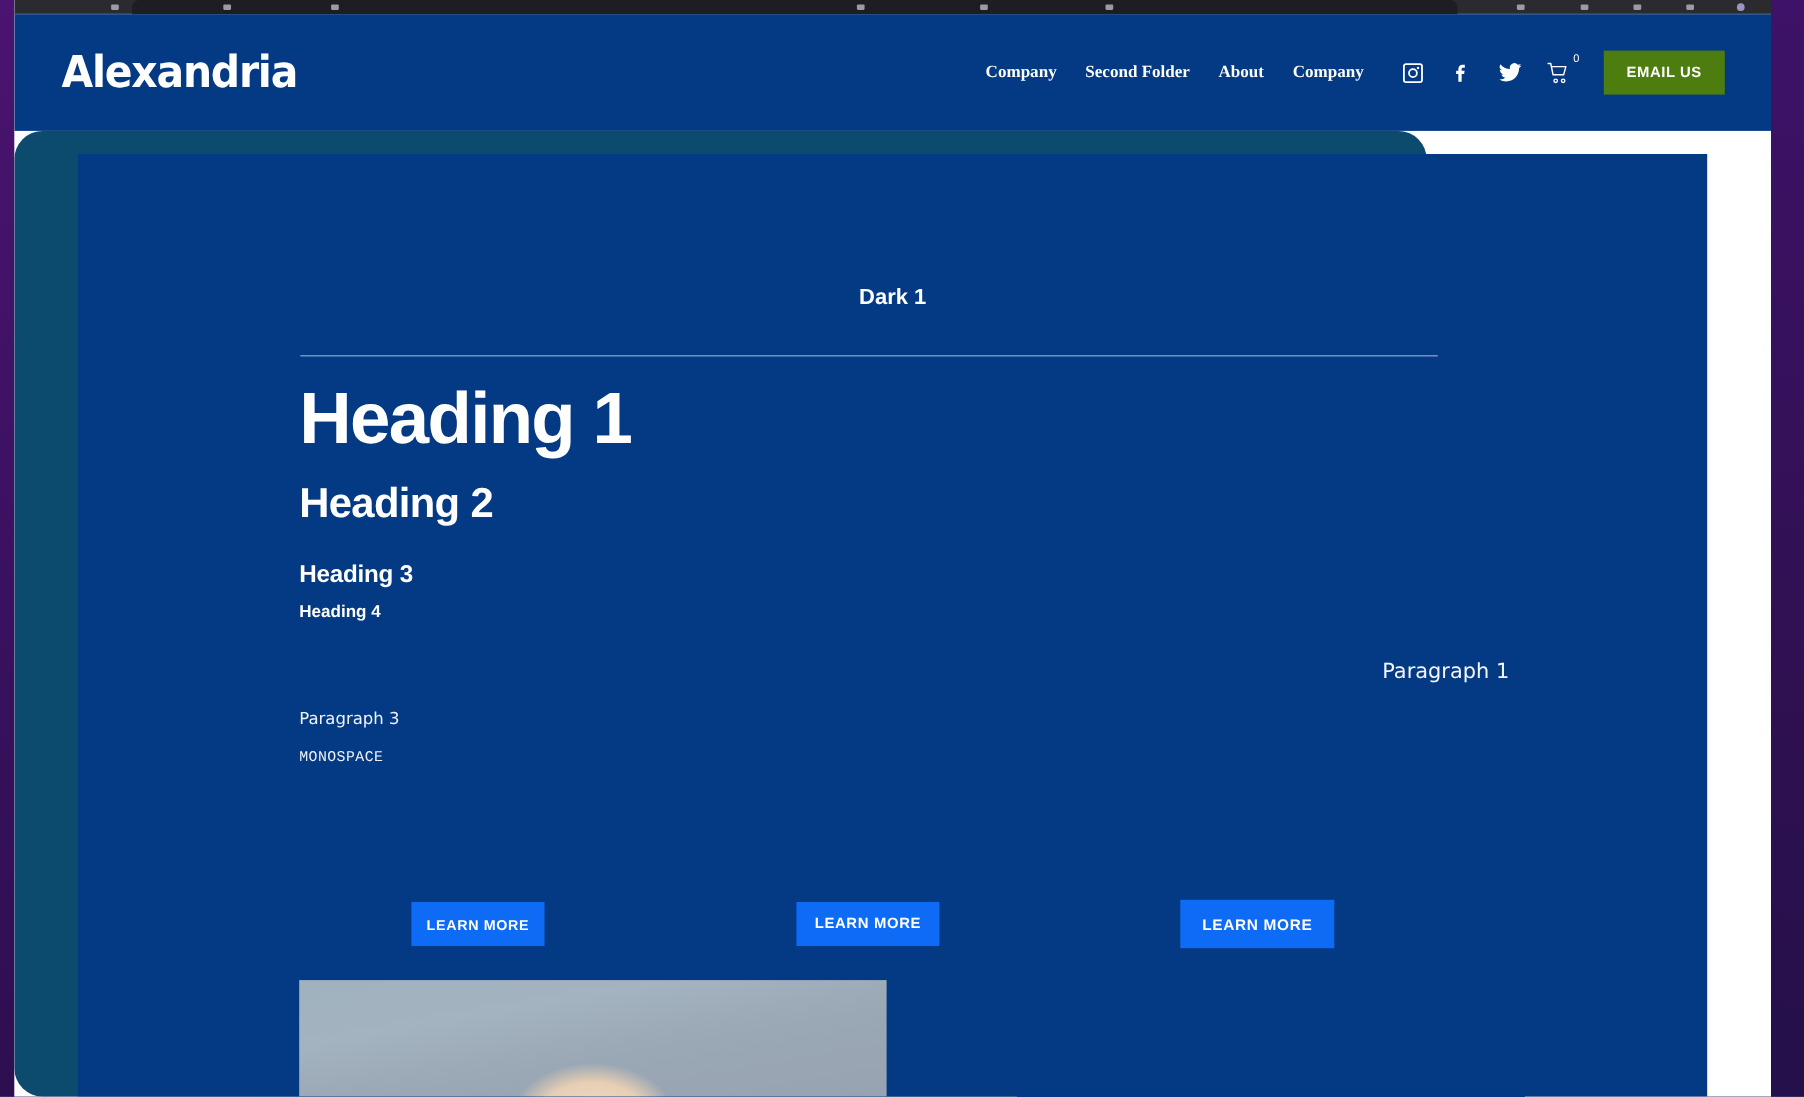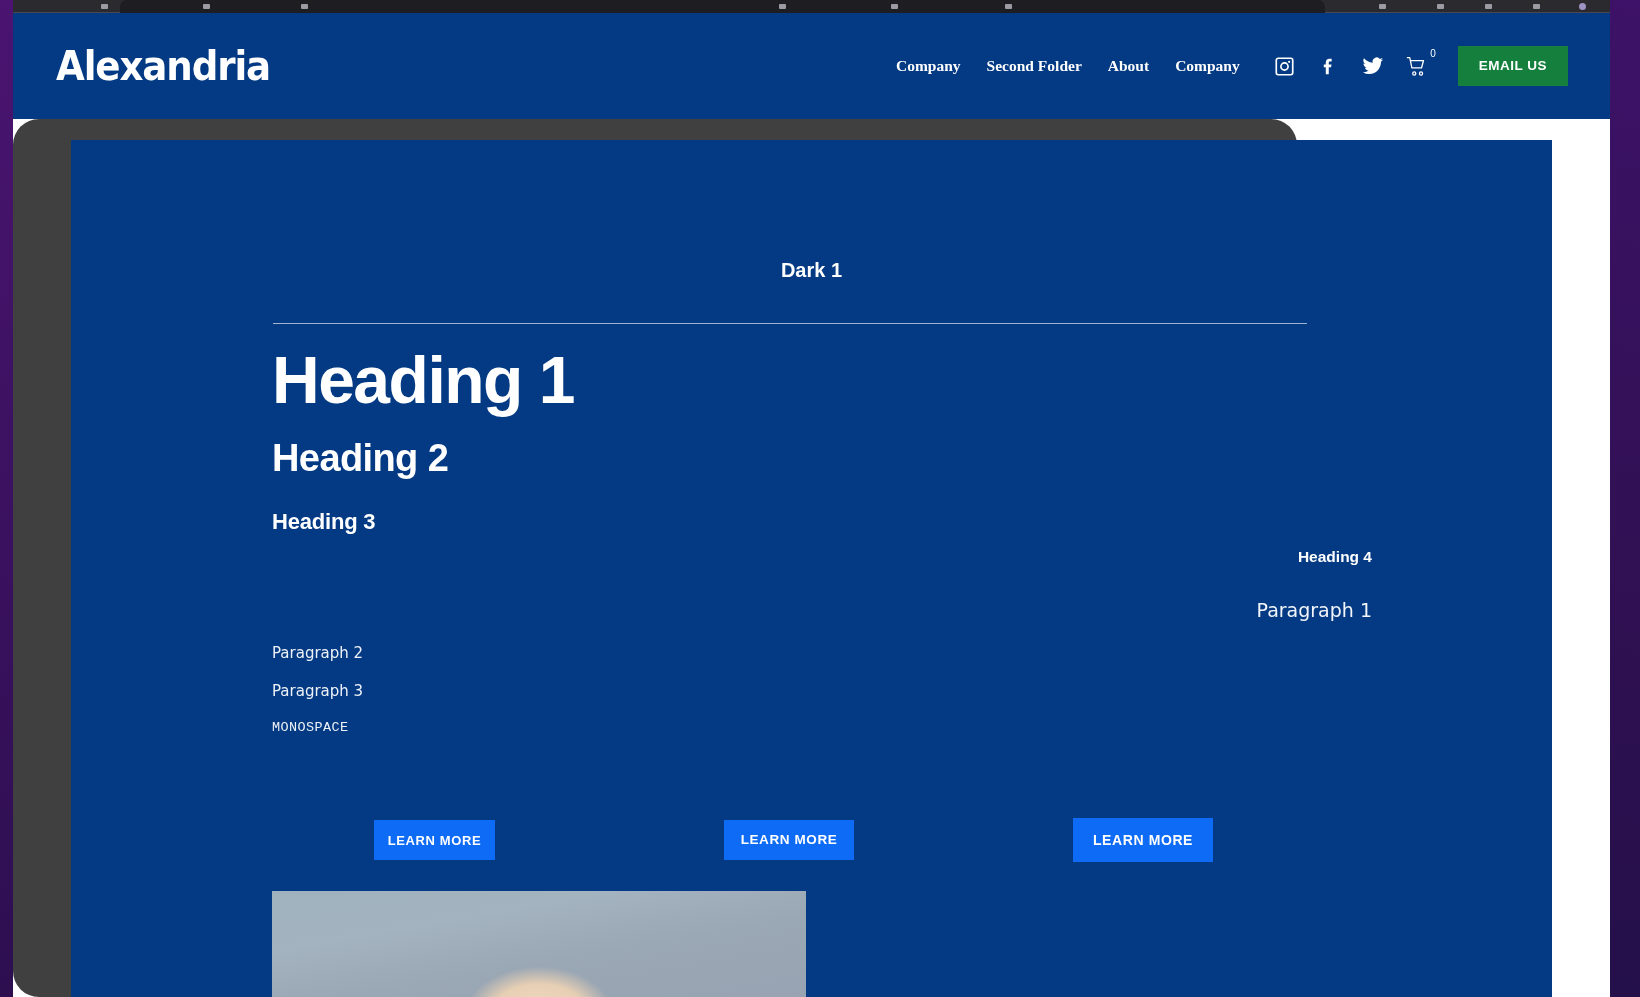--- a/index.html
+++ b/index.html
@@ -115,40 +115,40 @@
   .cart-badge {
     position: absolute;
     top: -7px;
     right: -8px;
     font-size: 10px;
     color: #ffffff;
     font-weight: 400;
   }
 
   .email-btn {
-    background: #15803d;
+    background: #4d7c0f;
     color: #ffffff;
     font-size: 13.5px;
     font-weight: 700;
     letter-spacing: 0.5px;
     padding: 13px 21px;
     border: none;
     cursor: pointer;
     font-family: "Liberation Sans", sans-serif;
     line-height: 1;
   }
 
   
   .page-body {
     position: absolute;
     left: 0;
     top: 119px;
     width: 1284px;
     height: 878px;
-    background: #404040;
+    background: #0c4a6e;
     border-radius: 26px;
   }
 
   .content-card {
     position: absolute;
     left: 58px;
     top: 21px;
     width: 1481px;
     height: 857px;
     background: #033a83;
@@ -201,21 +201,20 @@
     font-weight: 700;
     letter-spacing: -0.2px;
     line-height: 1.1;
     margin-bottom: 14px;
   }
   .h4 {
     font-size: 15.5px;
     font-weight: 700;
     line-height: 1.1;
     margin-bottom: 34px;
-    text-align: right;
   }
 
   .p1 {
     font-family: "DejaVu Sans", sans-serif;
     font-size: 19px;
     font-weight: 400;
     line-height: 1.2;
     margin-bottom: 22px;
     color: #f2f5fa;
     text-align: right;
@@ -382,21 +381,20 @@
       <div class="section-label">Dark 1</div>
       <div class="divider"></div>
 
       <div class="text-block">
         <div class="h1">Heading 1</div>
         <div class="h2">Heading 2</div>
         <div class="h3">Heading 3</div>
         <div class="h4">Heading 4</div>
 
         <p class="p1">Paragraph 1</p>
-        <p class="p2">Paragraph 2</p>
         <p class="p3">Paragraph 3</p>
         <div class="mono">MONOSPACE</div>
       </div>
 
       <div class="btn-row">
         <button class="lm-btn a">LEARN MORE</button>
         <button class="lm-btn b">LEARN MORE</button>
         <button class="lm-btn c">LEARN MORE</button>
       </div>
 

